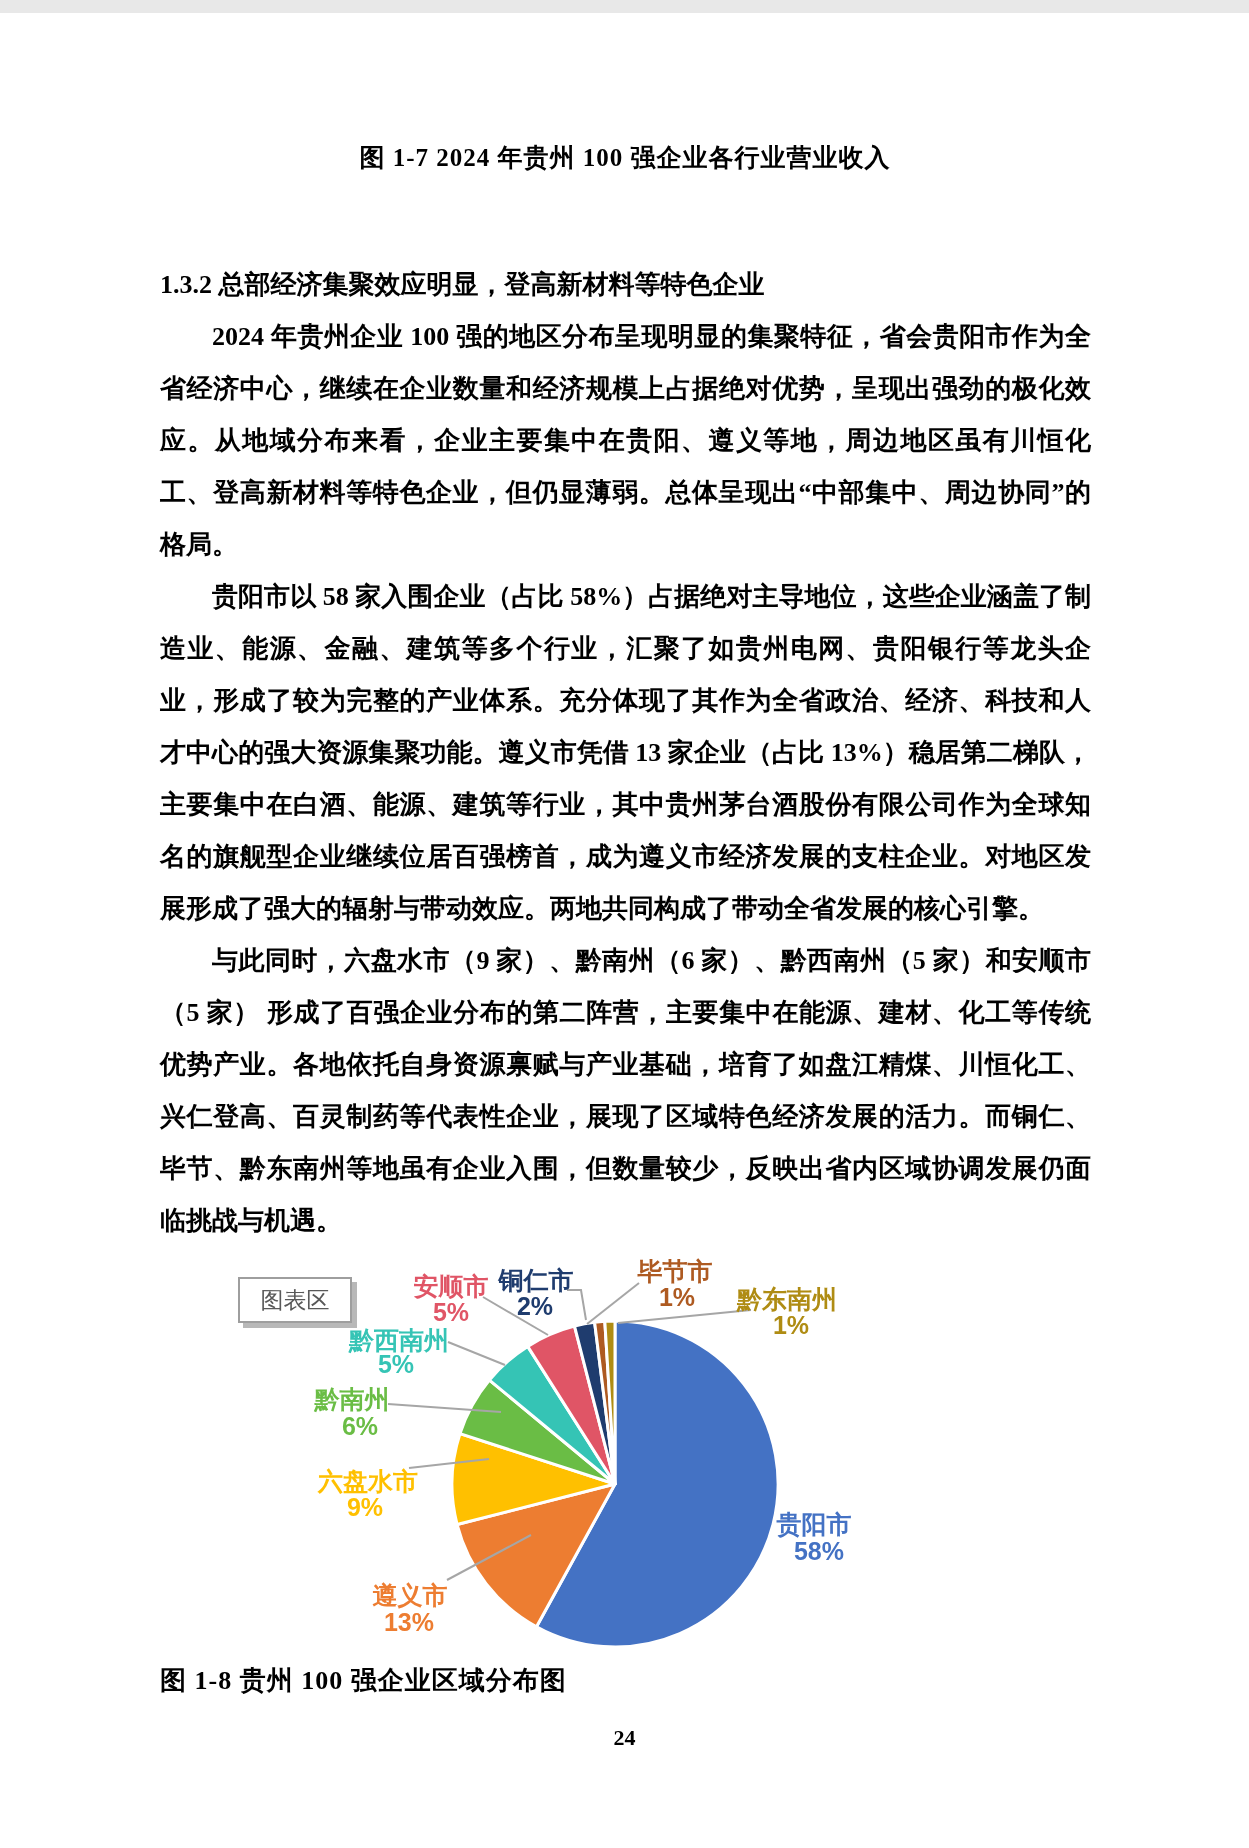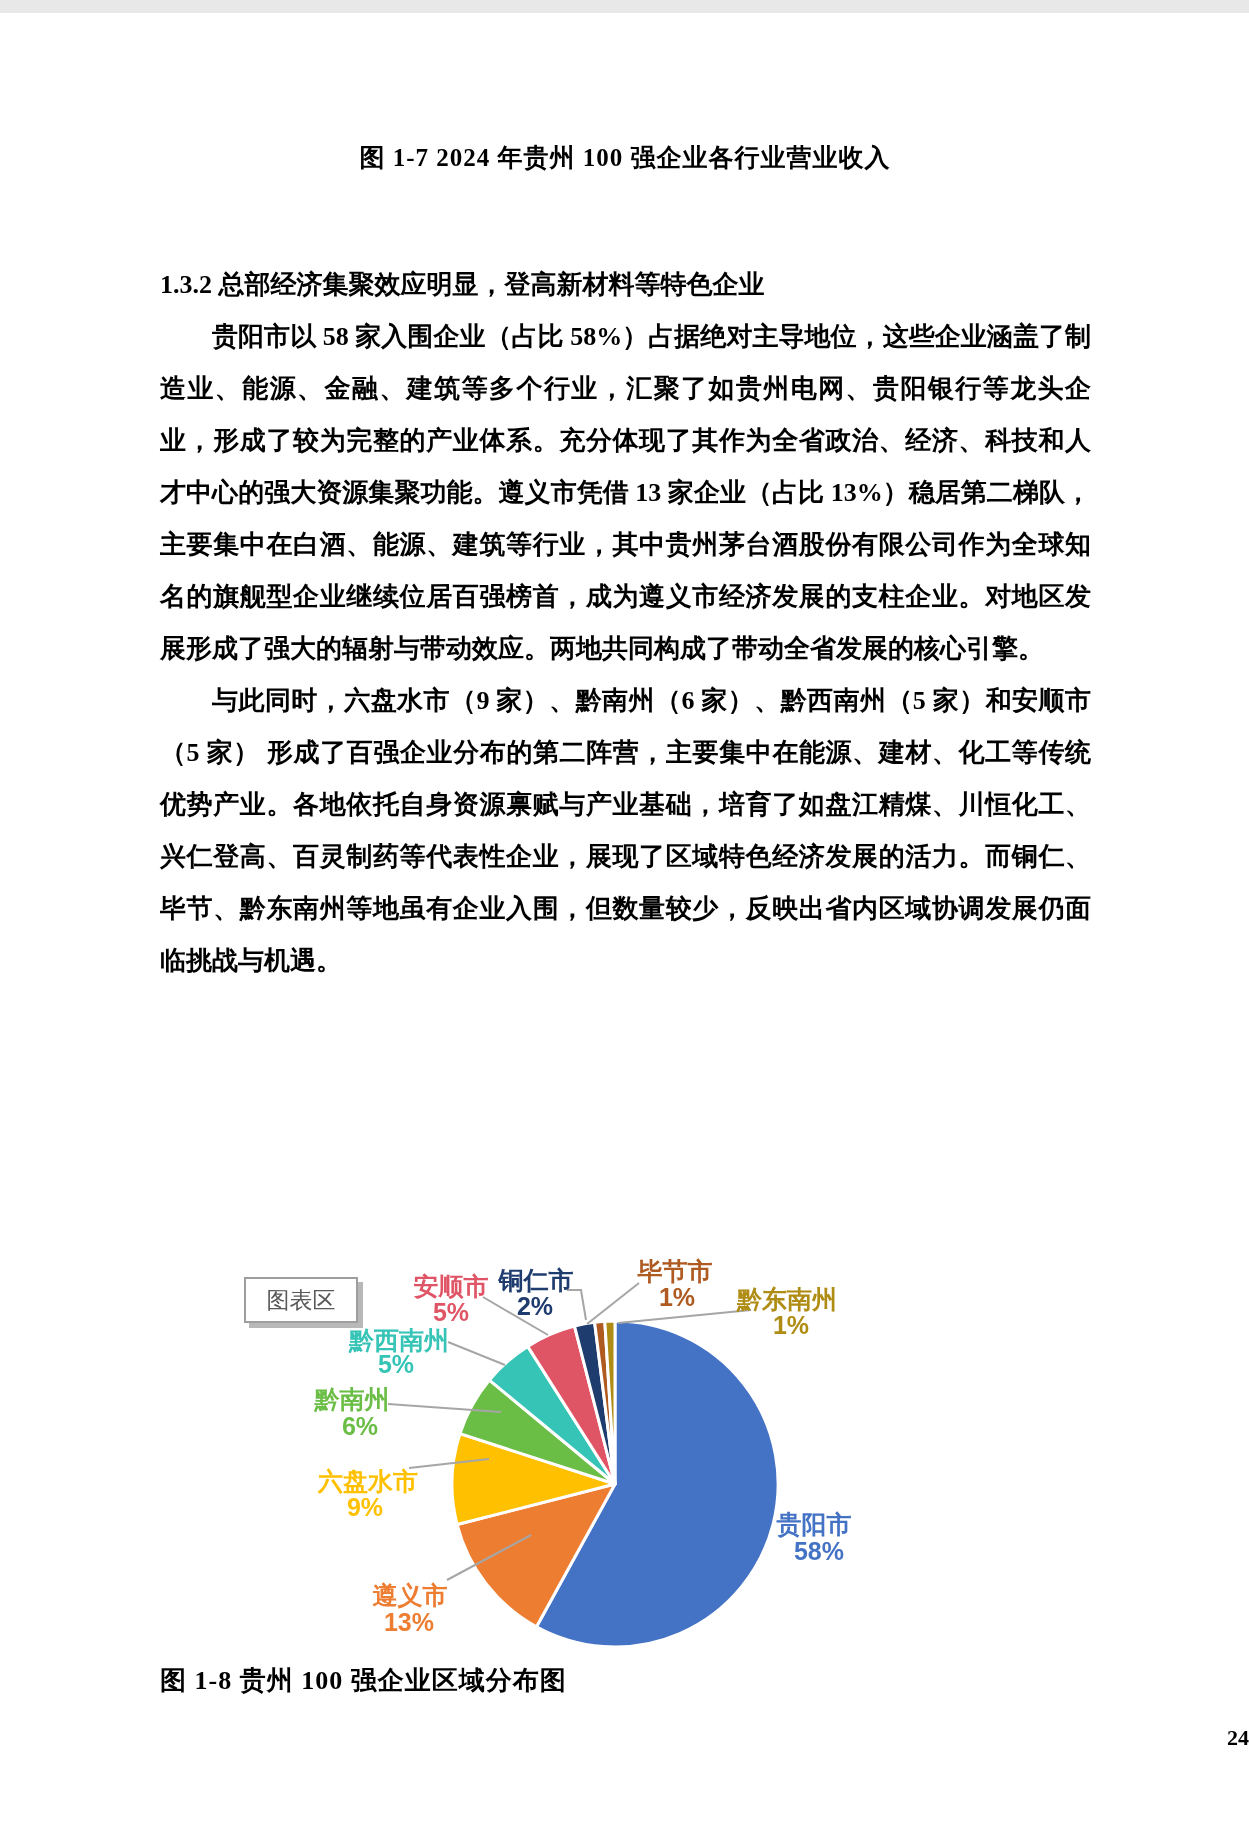--- a/index.html
+++ b/index.html
@@ -21,45 +21,46 @@
     font-size:26px;line-height:52px;font-weight:bold;
     text-align:justify;
   }
   .section-heading{margin:0;padding:0;font-weight:bold;}
   .text-block p{margin:0;padding:0;text-indent:2em;}
   .chart-region{
     position:absolute;left:170px;top:1238px;width:920px;height:412px;
   }
   .chart-svg{position:absolute;left:0;top:0;width:920px;height:412px;}
   .chart-tooltip{
-    position:absolute;left:74px;top:26px;width:114px;height:46px;
+    position:absolute;left:68px;top:26px;width:114px;height:46px;
     background:#ffffff;border:2px solid #9e9e9e;
     box-shadow:5px 5px 0 rgba(125,125,125,0.55);
     display:flex;align-items:center;justify-content:center;
     font-family:"Liberation Sans", sans-serif;
     font-size:23px;color:#595959;box-sizing:border-box;
   }
   .fig-bottom-caption{
     position:absolute;top:1650px;left:160px;width:930px;
     text-align:left;font-size:26px;font-weight:bold;letter-spacing:1px;
   }
   .page-number{
     position:absolute;top:1712px;left:0;width:1249px;
-    text-align:right;font-size:22px;font-weight:bold;
+    text-align:center;font-size:22px;font-weight:bold;
   }
 </style>
 </head>
 <body>
 
 <div class="page">
 
   <div class="fig-top-caption">图 1-7 2024 年贵州 100 强企业各行业营业收入</div>
 
   <div class="text-block">
     <div class="section-heading">1.3.2 总部经济集聚效应明显，登高新材料等特色企业</div>
+    <p>2024 年贵州企业 100 强的地区分布呈现明显的集聚特征，省会贵阳市作为全省经济中心，继续在企业数量和经济规模上占据绝对优势，呈现出强劲的极化效应。从地域分布来看，企业主要集中在贵阳、遵义等地，周边地区虽有川恒化工、登高新材料等特色企业，但仍显薄弱。总体呈现出“中部集中、周边协同”的格局。</p>
     <p>贵阳市以 58 家入围企业（占比 58%）占据绝对主导地位，这些企业涵盖了制造业、能源、金融、建筑等多个行业，汇聚了如贵州电网、贵阳银行等龙头企业，形成了较为完整的产业体系。充分体现了其作为全省政治、经济、科技和人才中心的强大资源集聚功能。遵义市凭借 13 家企业（占比 13%）稳居第二梯队，主要集中在白酒、能源、建筑等行业，其中贵州茅台酒股份有限公司作为全球知名的旗舰型企业继续位居百强榜首，成为遵义市经济发展的支柱企业。对地区发展形成了强大的辐射与带动效应。两地共同构成了带动全省发展的核心引擎。</p>
     <p>与此同时，六盘水市（9 家）、黔南州（6 家）、黔西南州（5 家）和安顺市（5 家） 形成了百强企业分布的第二阵营，主要集中在能源、建材、化工等传统优势产业。各地依托自身资源禀赋与产业基础，培育了如盘江精煤、川恒化工、兴仁登高、百灵制药等代表性企业，展现了区域特色经济发展的活力。而铜仁、毕节、黔东南州等地虽有企业入围，但数量较少，反映出省内区域协调发展仍面临挑战与机遇。</p>
   </div>
 
   <div class="chart-region">
     <svg class="chart-svg" viewBox="0 0 920 412" xmlns="http://www.w3.org/2000/svg">
         <path d="M 445 233 L 445.0 70.0 A 163 163 0 1 1 366.5 375.8 Z" fill="#4472C4" stroke="#ffffff" stroke-width="3" stroke-linejoin="round"></path>
         <path d="M 445 233 L 366.5 375.8 A 163 163 0 0 1 287.1 273.5 Z" fill="#ED7D31" stroke="#ffffff" stroke-width="3" stroke-linejoin="round"></path>
         <path d="M 445 233 L 287.1 273.5 A 163 163 0 0 1 290.0 182.6 Z" fill="#FFC000" stroke="#ffffff" stroke-width="3" stroke-linejoin="round"></path>
         <path d="M 445 233 L 290.0 182.6 A 163 163 0 0 1 319.4 129.1 Z" fill="#6ABD45" stroke="#ffffff" stroke-width="3" stroke-linejoin="round"></path>

